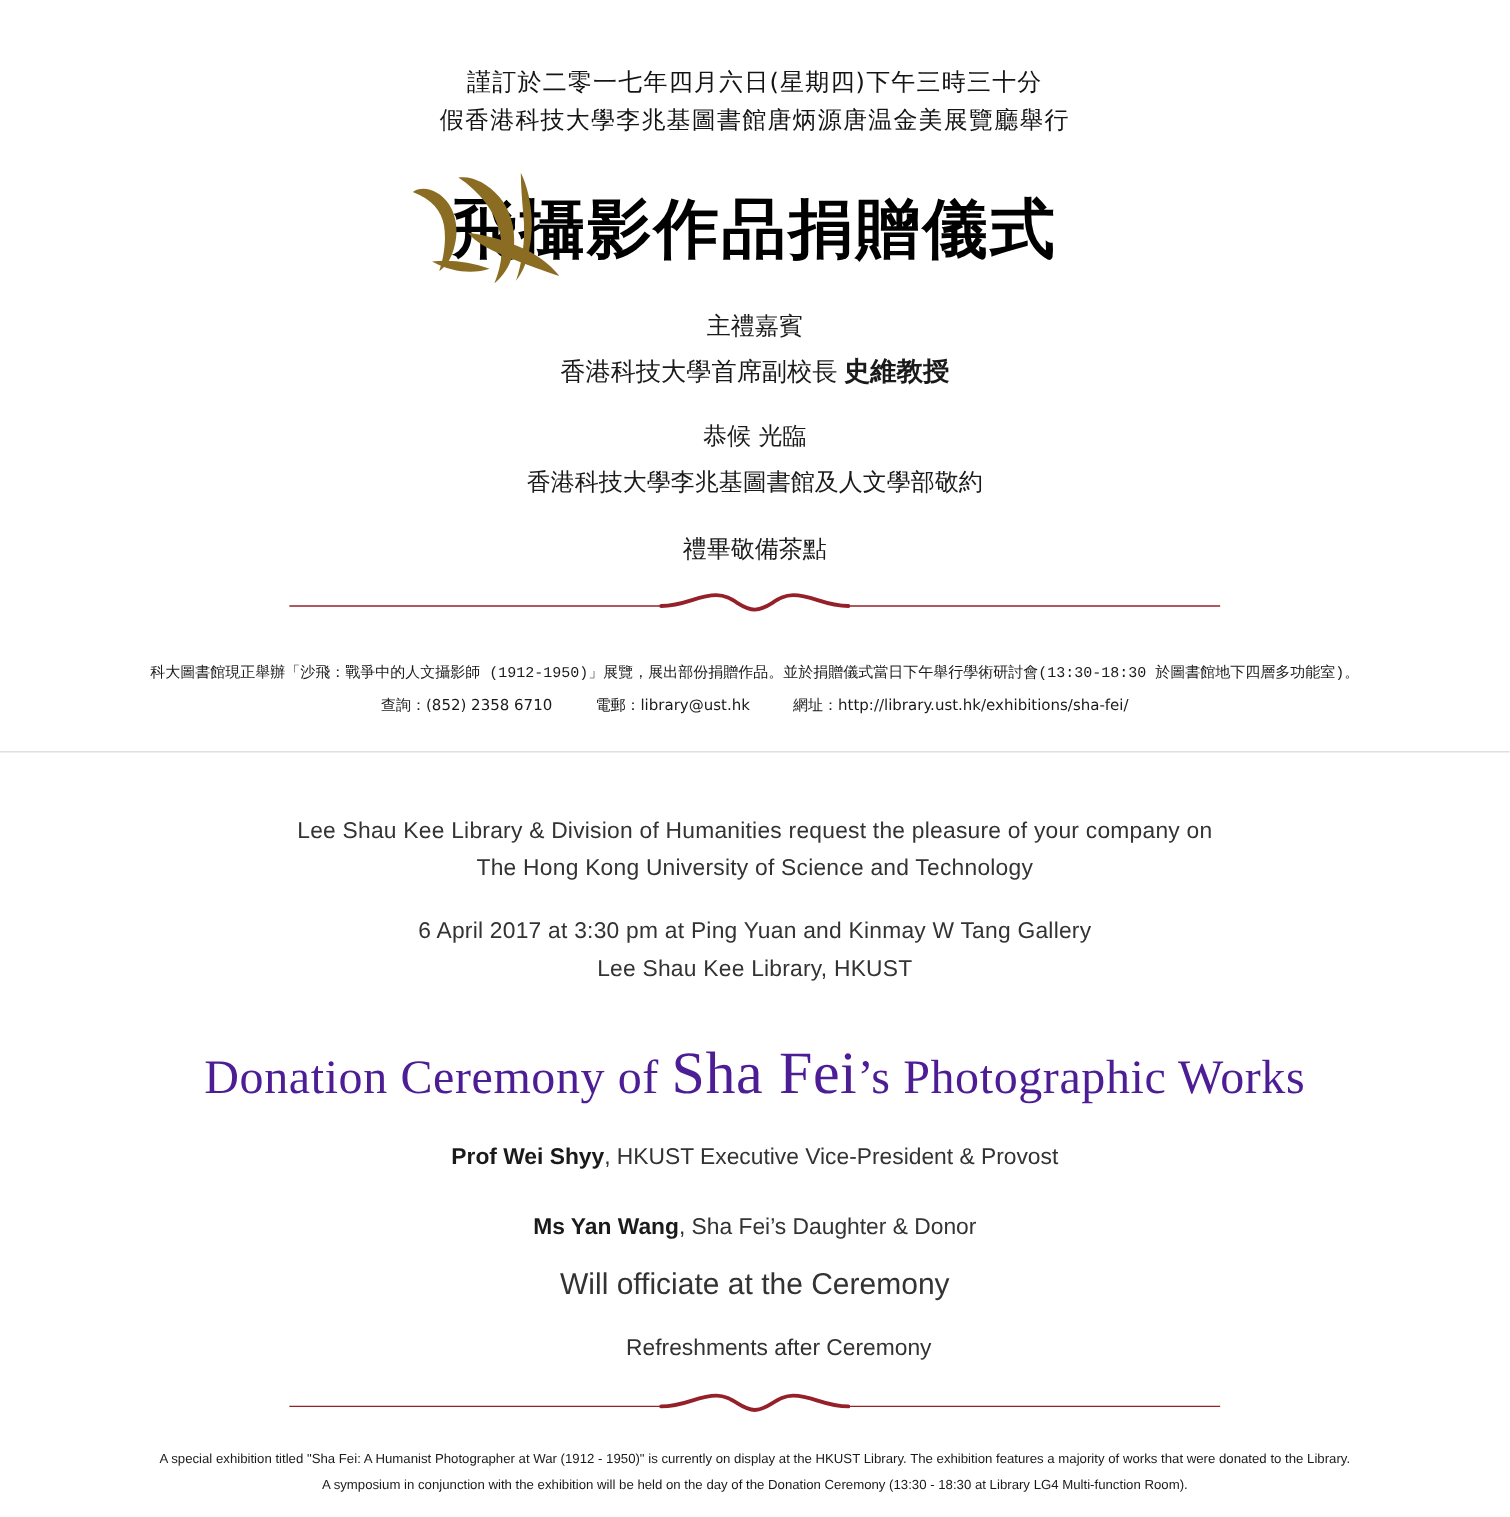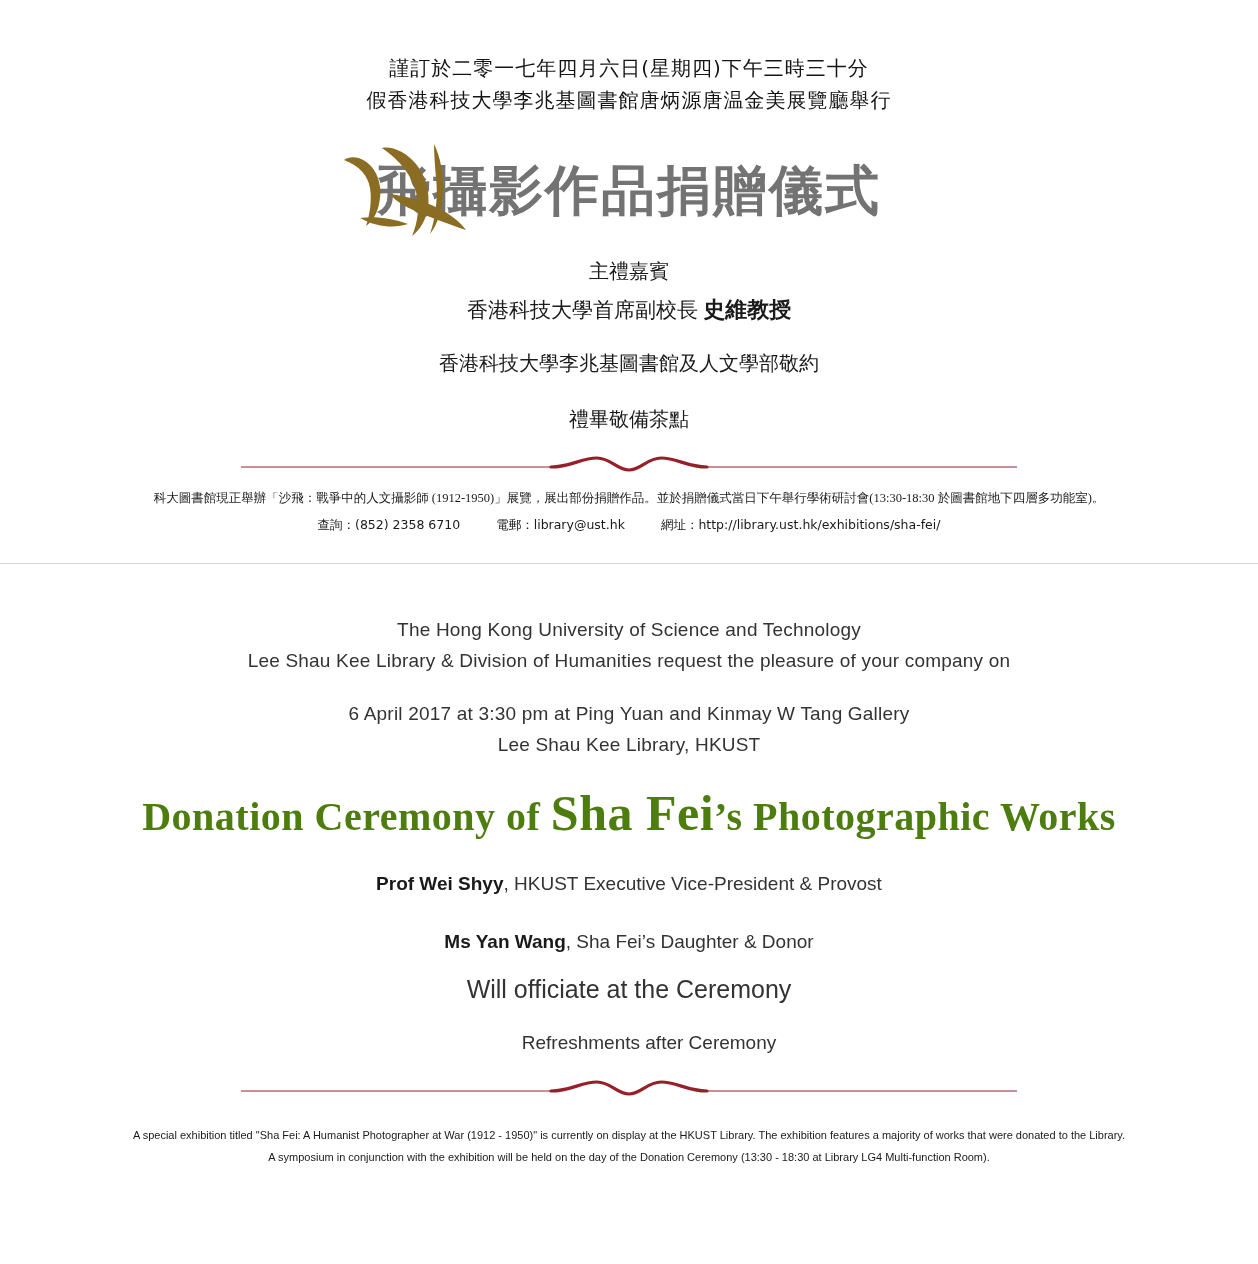--- a/index.html
+++ b/index.html
@@ -35,21 +35,21 @@
   }
   .zh-title-wrap {
     position: relative;
     margin-top: 22px;
     height: 108px;
   }
   .zh-title {
     font-family: "DejaVu Serif", "Liberation Serif", serif;
     font-size: 54px;
     font-weight: bold;
-    color: #737373;
+    color: #000000;
     letter-spacing: 2px;
     line-height: 104px;
     display: inline-block;
   }
   .brush-char {
     position: absolute;
     left: 330px;
     top: -4px;
     width: 160px;
     height: 110px;
@@ -87,23 +87,23 @@
   
   .divider {
     position: relative;
     width: 776px;
     height: 26px;
     margin: 18px auto 0 auto;
   }
   .divider svg { display: block; }
   
   .zh-foot {
-    margin-top: 5px;
-    text-align: center;
-    font-family: Liberation Serif, serif;
+    margin-top: 30px;
+    text-align: center;
+    font-family: Liberation Mono, monospace;
     font-size: 12.5px;
     color: #1a1a1a;
     line-height: 26px;
   }
   .zh-contact {
     margin-top: 2px;
     font-family: "DejaVu Sans", "Liberation Sans", sans-serif;
     font-size: 12.5px;
     line-height: 24px;
   }
@@ -122,25 +122,25 @@
     padding-top: 50px;
   }
   .en-line {
     font-size: 19px;
     color: #333333;
     line-height: 31px;
     letter-spacing: 0.2px;
   }
   .en-gap { height: 22px; }
   .en-title {
-    margin-top: 26px;
+    margin-top: 44px;
     font-family: "Liberation Serif", "DejaVu Serif", serif;
-    color: #4d7c0f;
+    color: #4c1d95;
     font-size: 40px;
-    font-weight: bold;
+    font-weight: normal;
     letter-spacing: 0.5px;
     line-height: 54px;
   }
   .en-title .big {
     font-size: 50px;
   }
   .en-person {
     margin-top: 22px;
     font-size: 19px;
     color: #333333;
@@ -193,20 +193,21 @@
 
     <div class="zh-guests-label">主禮嘉賓</div>
 
     <div class="zh-guest">
       <span>香港科技大學首席副校長 </span><b>史維教授</b>
     </div>
 
 
     <div class="zh-gap"></div>
 
+    <div class="zh-invite">恭候 光臨</div>
     <div class="zh-invite">香港科技大學李兆基圖書館及人文學部敬約</div>
 
     <div class="zh-refresh">禮畢敬備茶點</div>
 
     <div class="divider">
       <svg width="776" height="26" viewBox="0 0 776 26">
         <line x1="0" y1="13" x2="310" y2="13" stroke="#96202a" stroke-width="1.2"></line>
         <line x1="466" y1="13" x2="776" y2="13" stroke="#96202a" stroke-width="1.2"></line>
         <path d="M310 13 C330 13, 340 4, 356 4 C370 4, 376 16, 388 16 C400 16, 406 4, 420 4 C436 4, 446 13, 466 13" fill="none" stroke="#96202a" stroke-width="3.2" stroke-linecap="round"></path>
       </svg>
@@ -217,22 +218,22 @@
     <div class="zh-contact">
       <span>查詢：(852) 2358 6710</span><span class="sep"></span><span>電郵：library@ust.hk</span><span class="sep"></span><span>網址：http://library.ust.hk/exhibitions/sha-fei/</span>
     </div>
 
   </div>
 
   <div class="section-rule"></div>
 
   <div class="en-section">
 
+    <div class="en-line">Lee Shau Kee Library &amp; Division of Humanities request the pleasure of your company on</div>
     <div class="en-line">The Hong Kong University of Science and Technology</div>
-    <div class="en-line">Lee Shau Kee Library &amp; Division of Humanities request the pleasure of your company on</div>
 
     <div class="en-gap"></div>
 
     <div class="en-line">6 April 2017 at 3:30 pm at Ping Yuan and Kinmay W Tang Gallery</div>
     <div class="en-line">Lee Shau Kee Library, HKUST</div>
 
     <div class="en-title">
       <span>Donation Ceremony of </span><span class="big">Sha Fei</span><span>’s Photographic Works</span>
     </div>
 

